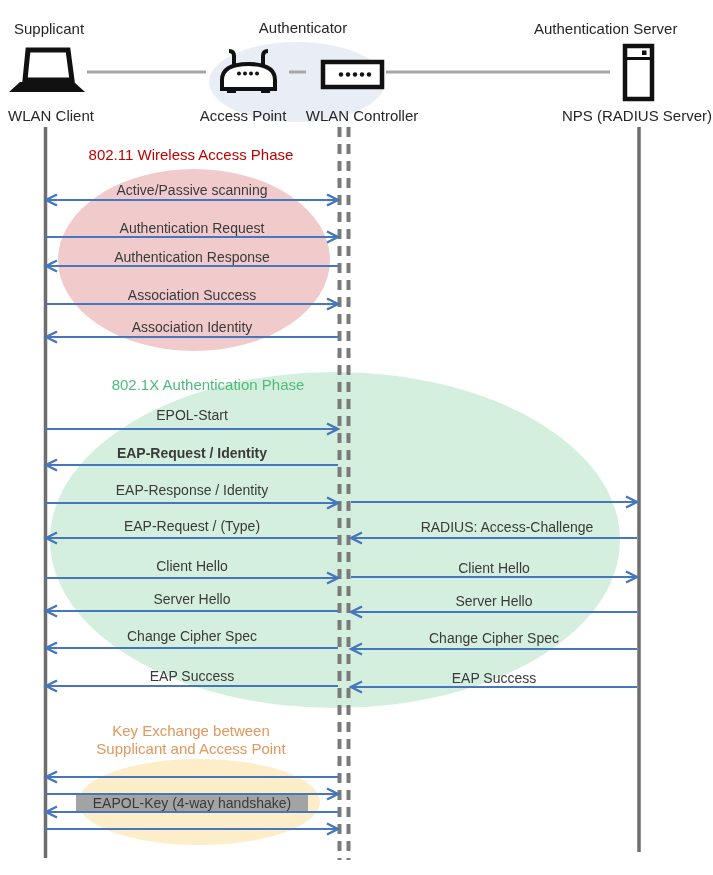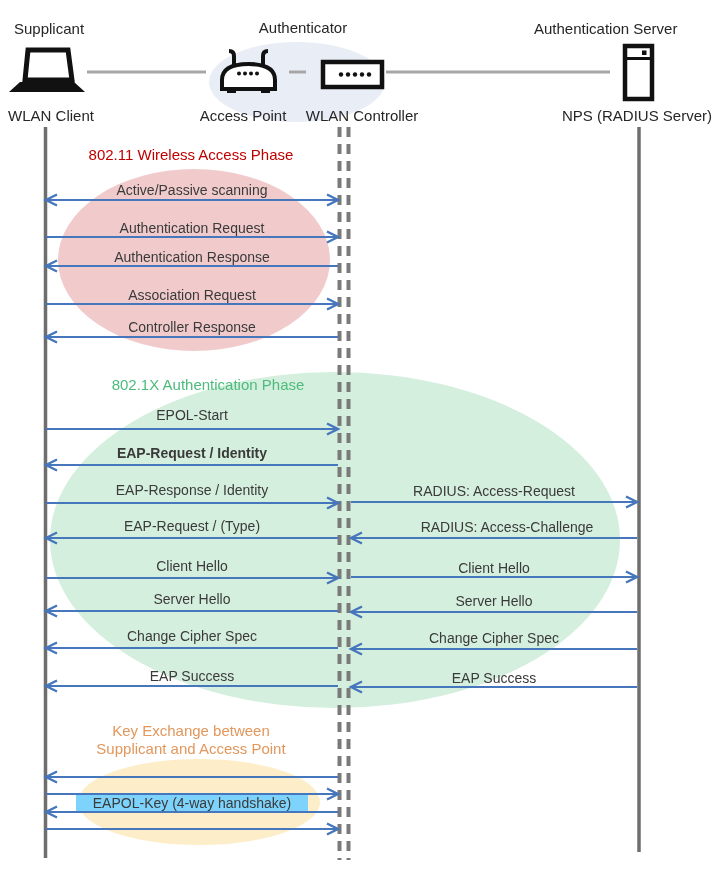--- a/index.html
+++ b/index.html
@@ -5,21 +5,21 @@
   html,body{margin:0;padding:0;background:#fff;}
   #diagram{
     position:relative;width:713px;height:875px;background:#fff;
     font-family:"Liberation Sans",sans-serif;overflow:hidden;
   }
   .ellipse{position:absolute;border-radius:50%;z-index:1;}
   #diagram-svg{position:absolute;left:0;top:0;z-index:2;}
   .hdr{position:absolute;z-index:3;font-size:15px;color:#262626;text-align:center;white-space:nowrap;}
   .phase-title{position:absolute;z-index:3;font-size:15px;line-height:18px;text-align:center;white-space:nowrap;}
   .msg-label{position:absolute;z-index:4;font-size:14px;line-height:15px;color:#3a3a3a;text-align:center;white-space:nowrap;}
-  .msg-label.boxed span{background:#7dd3fc;padding:0 17px;}
+  .msg-label.boxed span{background:#a3a3a3;padding:0 17px;}
   .msg-line{stroke:#4676bb;stroke-width:2.2;}
   .msg-head{stroke:#4676bb;stroke-width:2.4;fill:none;}
   .lifeline-solid{stroke:#6e6e6e;stroke-width:3.5;}
   .lifeline-dashed{stroke:#7a7a7a;stroke-width:4;stroke-dasharray:10 7;}
   .connector{stroke:#a6a6a6;stroke-width:3;}
   .icon-stroke{stroke:#111;fill:#fff;}
 </style>
 </head>
 <body>
 
@@ -179,30 +179,29 @@
   <div class="phase-title" style="left: 44px; top: 146px; width: 294px; color: rgb(192, 0, 0);">802.11 Wireless Access Phase</div>
   <div class="phase-title" style="left: 48px; top: 376px; width: 300px; color: rgb(76, 187, 124); margin-left: 10px;">802.1X Authentication Phase</div>
   <div class="phase-title" style="left: 44px; top: 722px; width: 294px; color: rgb(226, 151, 93);">
     <div>Key Exchange between</div>
     <div>Supplicant and Access Point</div>
   </div>
 
 <div class="msg-label" style="left: 46px; width: 292px; top: 183px;"><span>Active/Passive scanning</span></div>
     <div class="msg-label" style="left: 46px; width: 292px; top: 221px; text-align: center;"><span>Authentication Request</span></div>
     <div class="msg-label" style="left: 46px; width: 292px; top: 250px;"><span>Authentication Response</span></div>
-    <div class="msg-label" style="left: 46px; width: 292px; top: 288px;"><span>Association Request</span></div>
-    <div class="msg-label" style="left: 46px; width: 292px; top: 320px;"><span>Controller Response</span></div>
+    <div class="msg-label" style="left: 46px; width: 292px; top: 288px;"><span>Association Success</span></div>
+    <div class="msg-label" style="left: 46px; width: 292px; top: 320px;"><span>Association Identity</span></div>
     <div class="msg-label" style="left: 46px; width: 292px; top: 408px;"><span>EPOL-Start</span></div>
     <div class="msg-label" style="left: 46px; width: 292px; top: 446px; font-weight: bold;"><span>EAP-Request / Identity</span></div>
     <div class="msg-label" style="left: 46px; width: 292px; top: 483px;"><span>EAP-Response / Identity</span></div>
     <div class="msg-label" style="left: 46px; width: 292px; top: 519px;"><span>EAP-Request / (Type)</span></div>
     <div class="msg-label" style="left: 46px; width: 292px; top: 559px;"><span>Client Hello</span></div>
     <div class="msg-label" style="left: 46px; width: 292px; top: 592px;"><span>Server Hello</span></div>
     <div class="msg-label" style="left: 46px; width: 292px; top: 629px;"><span>Change Cipher Spec</span></div>
     <div class="msg-label" style="left: 46px; width: 292px; top: 669px;"><span>EAP Success</span></div>
-    <div class="msg-label" style="left: 351px; width: 286px; top: 484px;"><span>RADIUS: Access-Request</span></div>
     <div class="msg-label" style="left: 364px; width: 286px; top: 520px;"><span>RADIUS: Access-Challenge</span></div>
     <div class="msg-label" style="left: 351px; width: 286px; top: 561px;"><span>Client Hello</span></div>
     <div class="msg-label" style="left: 351px; width: 286px; top: 594px;"><span>Server Hello</span></div>
     <div class="msg-label" style="left: 351px; width: 286px; top: 631px;"><span>Change Cipher Spec</span></div>
     <div class="msg-label" style="left: 351px; width: 286px; top: 671px;"><span>EAP Success</span></div>
     <div class="msg-label boxed" style="left: 46px; width: 292px; top: 796px;"><span>EAPOL-Key (4-way handshake)</span></div>
   </div>
 
 </body></html>

